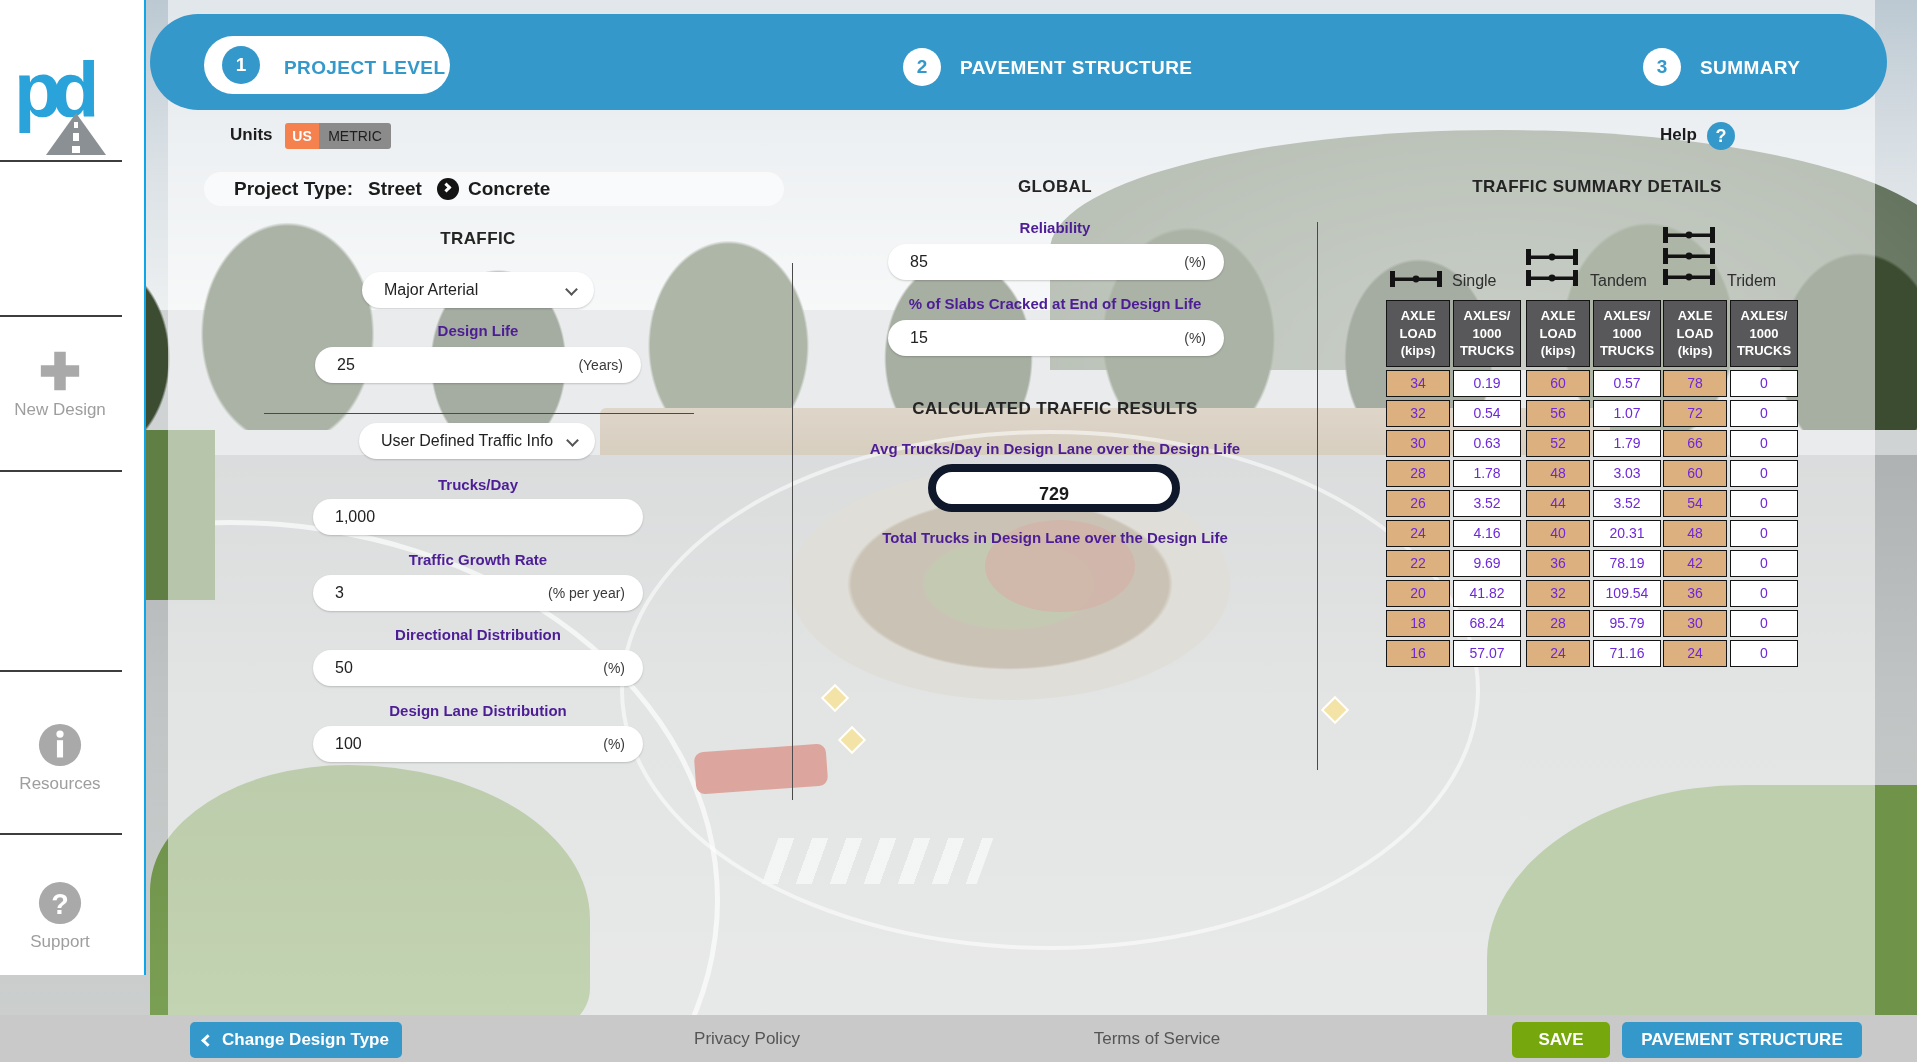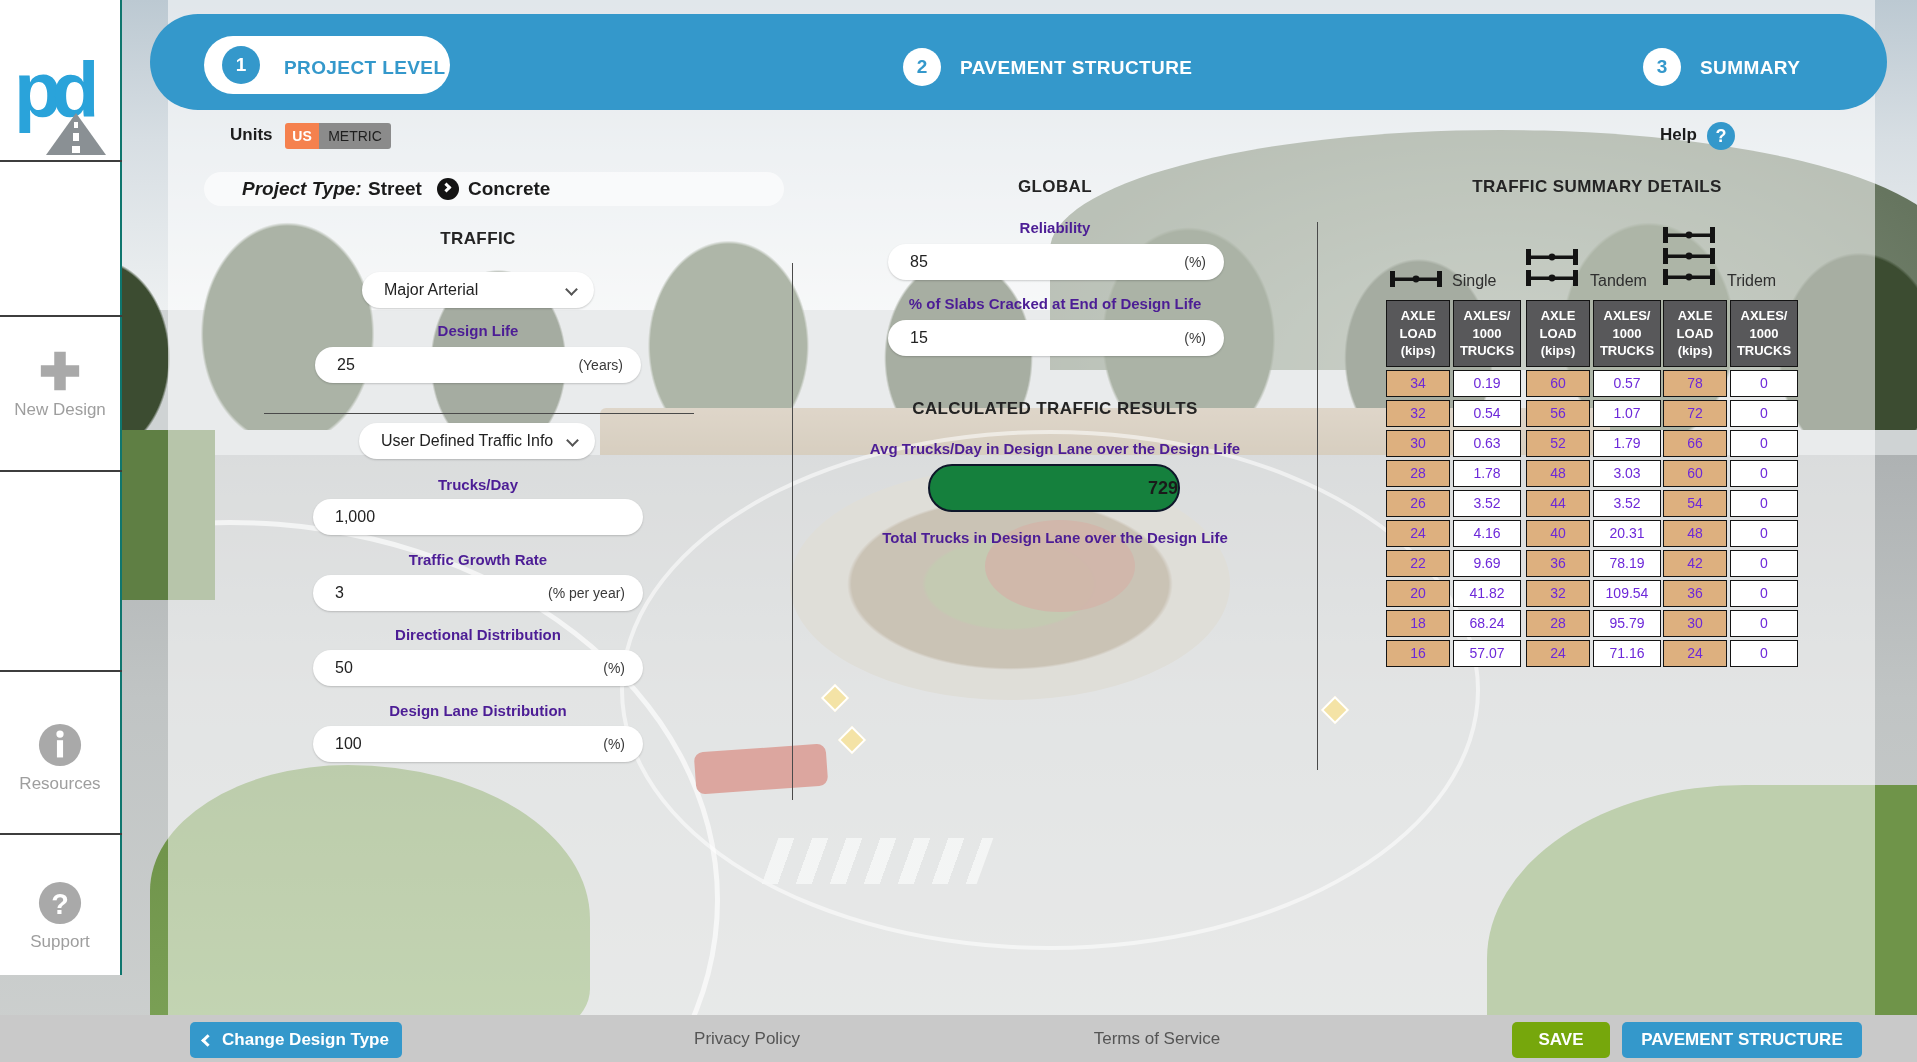--- a/index.html
+++ b/index.html
@@ -44,22 +44,22 @@
   .zebra { left:770px; top:838px; width:215px; height:46px; transform:skewX(-20deg); opacity:.9;
     background:repeating-linear-gradient(90deg,#e9eceb 0 16px, transparent 16px 34px); }
   .truck { left:695px; top:748px; width:132px; height:42px; background:#b23b2b; border-radius:9px; transform:rotate(-4deg); }
   .sign { width:20px; height:20px; background:#e6c23a; border:2px solid #fff; transform:rotate(45deg); }
   .sign1 { left:825px; top:688px; } .sign2 { left:842px; top:730px; } .sign3 { left:1325px; top:700px; }
 
   
   .panel { position:absolute; left:168px; top:0; width:1707px; height:1015px; background:rgba(255,255,255,.55); }
 
   
-  .sidebar { position:absolute; left:0; top:0; width:122px; height:975px; background:#fff;
-    border-right:2px solid #0f766e; }
+  .sidebar { position:absolute; left:0; top:0; width:146px; height:975px; background:#fff;
+    border-right:2px solid #0ea5e9; }
   .sb-sep { position:absolute; left:0; width:122px; height:2px; background:#3d3d3d; }
   .sb-item { position:absolute; left:0; width:120px; text-align:center; color:#9e9e9e; font-size:17px; cursor:pointer; }
   .sb-item svg { display:block; margin:0 auto 6px auto; }
   .pdlogo { position:absolute; left:14px; top:40px; width:100px; height:115px; }
   .pdlogo .pl { font-weight:bold; font-size:78px; color:#2aa3da; letter-spacing:-10px; line-height:100px; }
   .pdroad { position:absolute; right:8px; bottom:0; }
 
   
   .topbar { position:absolute; left:150px; top:14px; width:1737px; height:96px; background:#3498cb; border-radius:48px; }
   .step1pill { position:absolute; left:204px; top:36px; width:246px; height:58px; background:#fff; border-radius:29px; cursor:pointer; }
@@ -87,22 +87,22 @@
   
   .colhead { position:absolute; font-weight:bold; font-size:17px; color:#242424; letter-spacing:.4px; text-align:center; white-space:nowrap; }
   .flabel { position:absolute; font-weight:bold; font-size:15px; color:#4c1d95; text-align:center; white-space:nowrap; }
 
   
   .pill { position:absolute; background:#fff; border-radius:18px; height:36px; box-shadow:0 1px 2px rgba(0,0,0,.18); }
   .pill .val { position:absolute; left:22px; top:0; line-height:36px; font-size:16px; color:#222; }
   .pill .unit { position:absolute; right:18px; top:0; line-height:36px; font-size:14px; color:#3a3a3a; }
   .pill .chev { position:absolute; right:18px; top:13px; width:9px; height:9px; border-right:2px solid #555; border-bottom:2px solid #555; transform:rotate(45deg); }
   .dd { cursor:pointer; }
-  .result-pill { position:absolute; width:252px; height:48px; background:#15803d; border:2px solid #0f172a; border-radius:26px;
-    font-weight:bold; font-size:18px; color:#1a1a1a; text-align:right; line-height:44px; }
+  .result-pill { position:absolute; width:252px; height:48px; background:#ffffff; border:8px solid #0f172a; border-radius:26px;
+    font-weight:bold; font-size:18px; color:#1a1a1a; text-align:center; line-height:44px; }
 
   .vline { position:absolute; width:1px; background:#4a4a4a; }
   .hline { position:absolute; height:1px; background:#4a4a4a; }
 
   
   .axle-group { position:absolute; }
   .axle-group svg { display:block; margin-bottom:5px; }
   .axle-label { position:absolute; top:272px; font-size:16px; color:#2e2e2e; }
   table.axt { position:absolute; border-collapse:separate; border-spacing:3px; top:297px; }
   table.axt th { width:64px; background:#58585a; color:#fff; font-size:13px; font-weight:bold; text-align:center;
@@ -196,21 +196,21 @@
   <div class="numcircle nc-white" style="left:1643px; top:48px;">3</div>
   <div class="steplabel" style="left:1700px; top:57px; color:#fff;">SUMMARY</div>
 
   <div class="units-label">Units</div>
   <div class="unit-us">US</div>
   <div class="unit-metric">METRIC</div>
   <div class="help-label">Help</div>
   <div class="help-circle">?</div>
 
   <div class="project-band"></div>
-  <div class="pt-text" style="left:242px;font-style:italic;">Project Type:</div>
+  <div class="pt-text" style="left:234px;">Project Type:</div>
   <div class="pt-text" style="left:368px;">Street</div>
   <div class="goicon">
       <i></i>
     </div>
   <div class="pt-text" style="left:468px;">Concrete</div>
 
   <div class="colhead" style="left:298px; width:360px; top:229px;">TRAFFIC</div>
 
   <div class="pill dd" style="left:362px; top:272px; width:232px;">
     <span class="val">Major Arterial</span>

